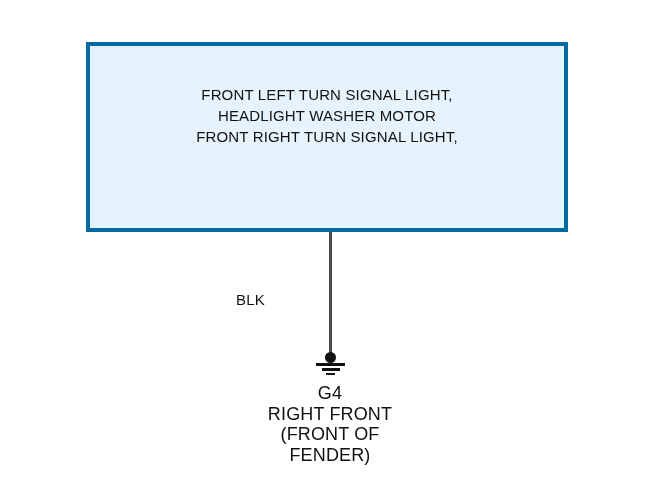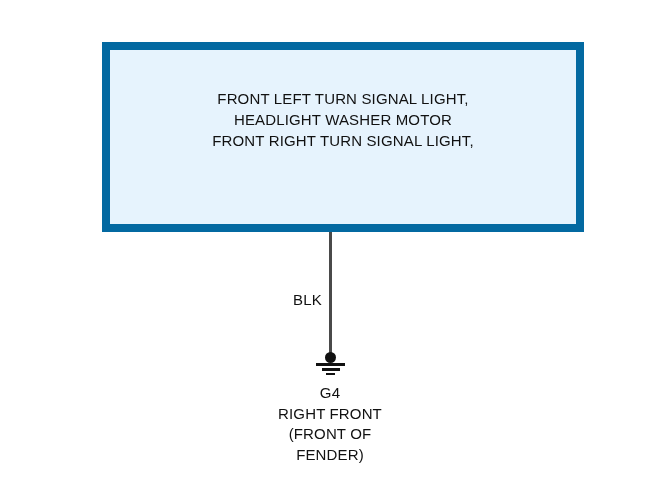--- a/index.html
+++ b/index.html
@@ -16,27 +16,27 @@
   #diagram {
     position: relative;
     width: 650px;
     height: 497px;
     background: #ffffff;
   }
 
   
   .component-box {
     position: absolute;
-    left: 102px;
+    left: 86px;
     top: 42px;
     width: 482px;
     height: 190px;
     box-sizing: border-box;
     background: #e6f3fd;
-    border: 8px solid #0369a1;
+    border: 4px solid #0369a1;
   }
   .component-label {
     position: absolute;
     left: 0;
     right: 0;
     top: 38px;
     text-align: center;
     font-size: 15px;
     line-height: 21px;
     color: #111111;
@@ -56,21 +56,20 @@
     height: 126px;
     background: #4a4a4a;
   }
 
   
   .wire-label {
     position: absolute;
     left: 236px;
     top: 291px;
     width: 86px;
-    text-align: right;
     font-size: 15px;
     line-height: 18px;
     color: #111111;
     letter-spacing: 0.2px;
   }
 
   
   .ground {
     position: absolute;
     left: 302px;
@@ -112,21 +111,21 @@
     height: 2.5px;
   }
 
   
   .ground-caption {
     position: absolute;
     left: 230px;
     top: 383px;
     width: 200px;
     text-align: center;
-    font-size: 15px;
+    font-size: 18px;
     line-height: 20.5px;
     color: #111111;
     letter-spacing: 0.15px;
     white-space: nowrap;
   }
   .ground-caption div {
     white-space: nowrap;
   }
 </style>
 </head>

